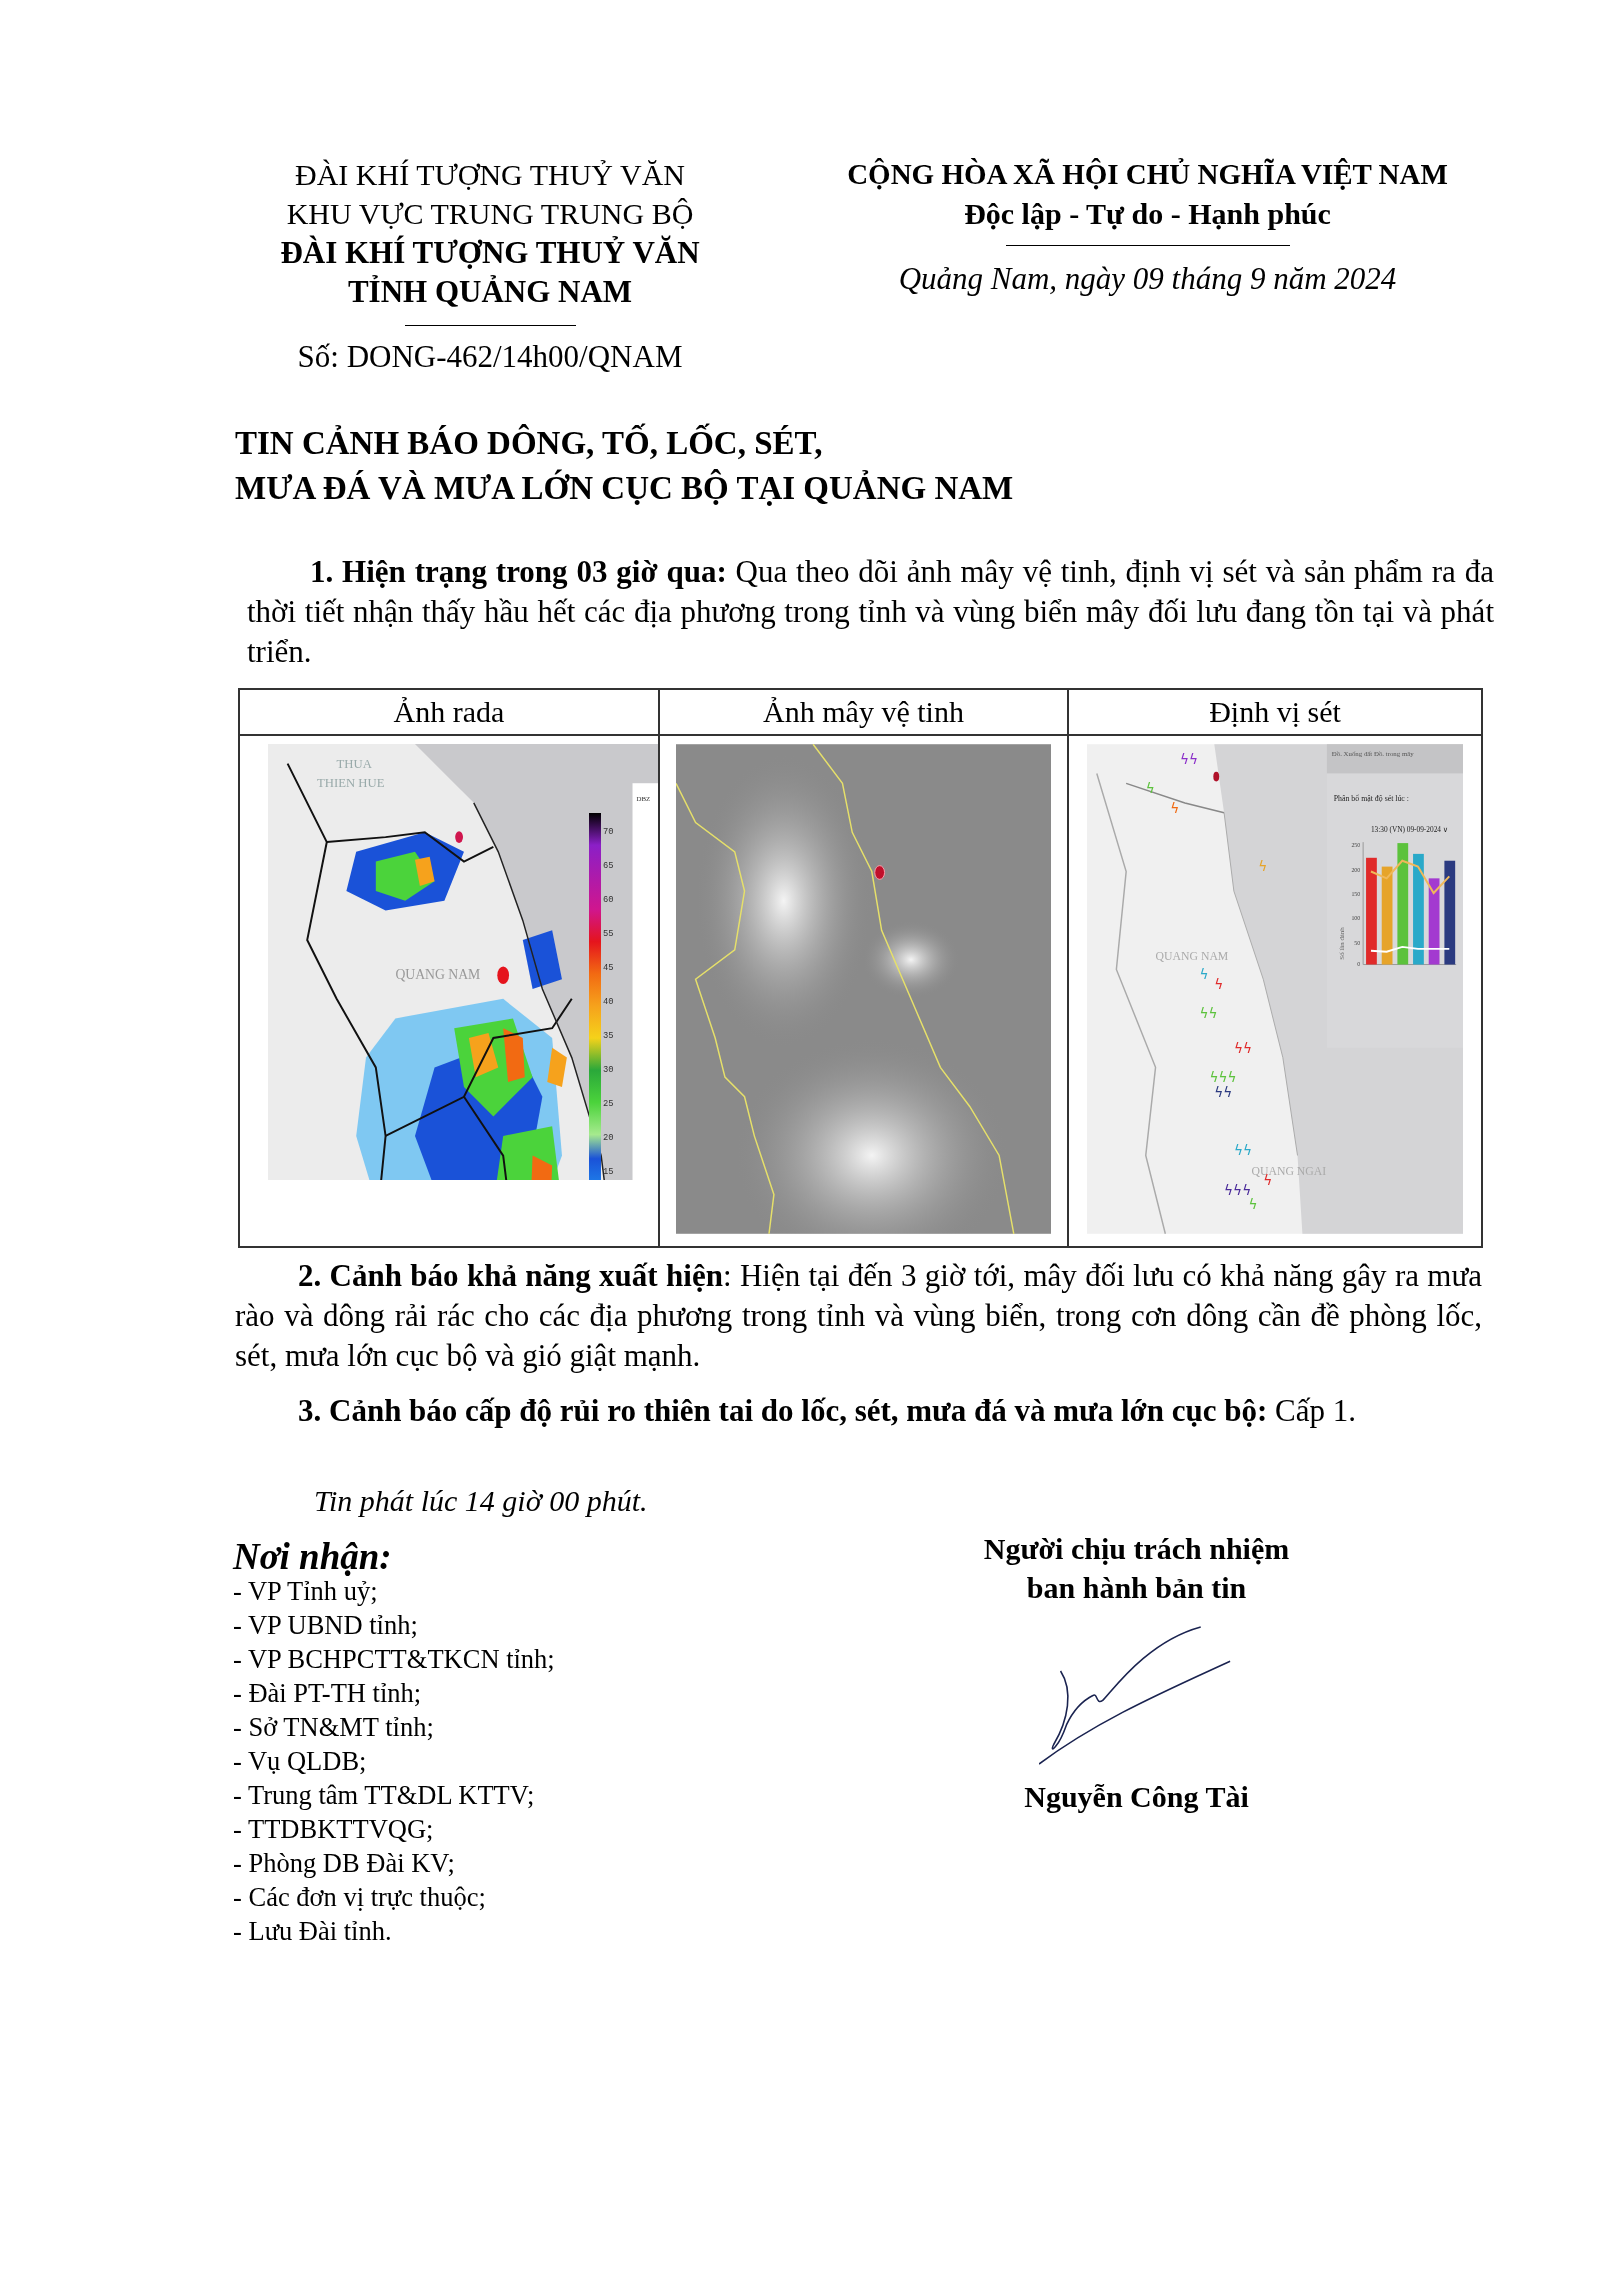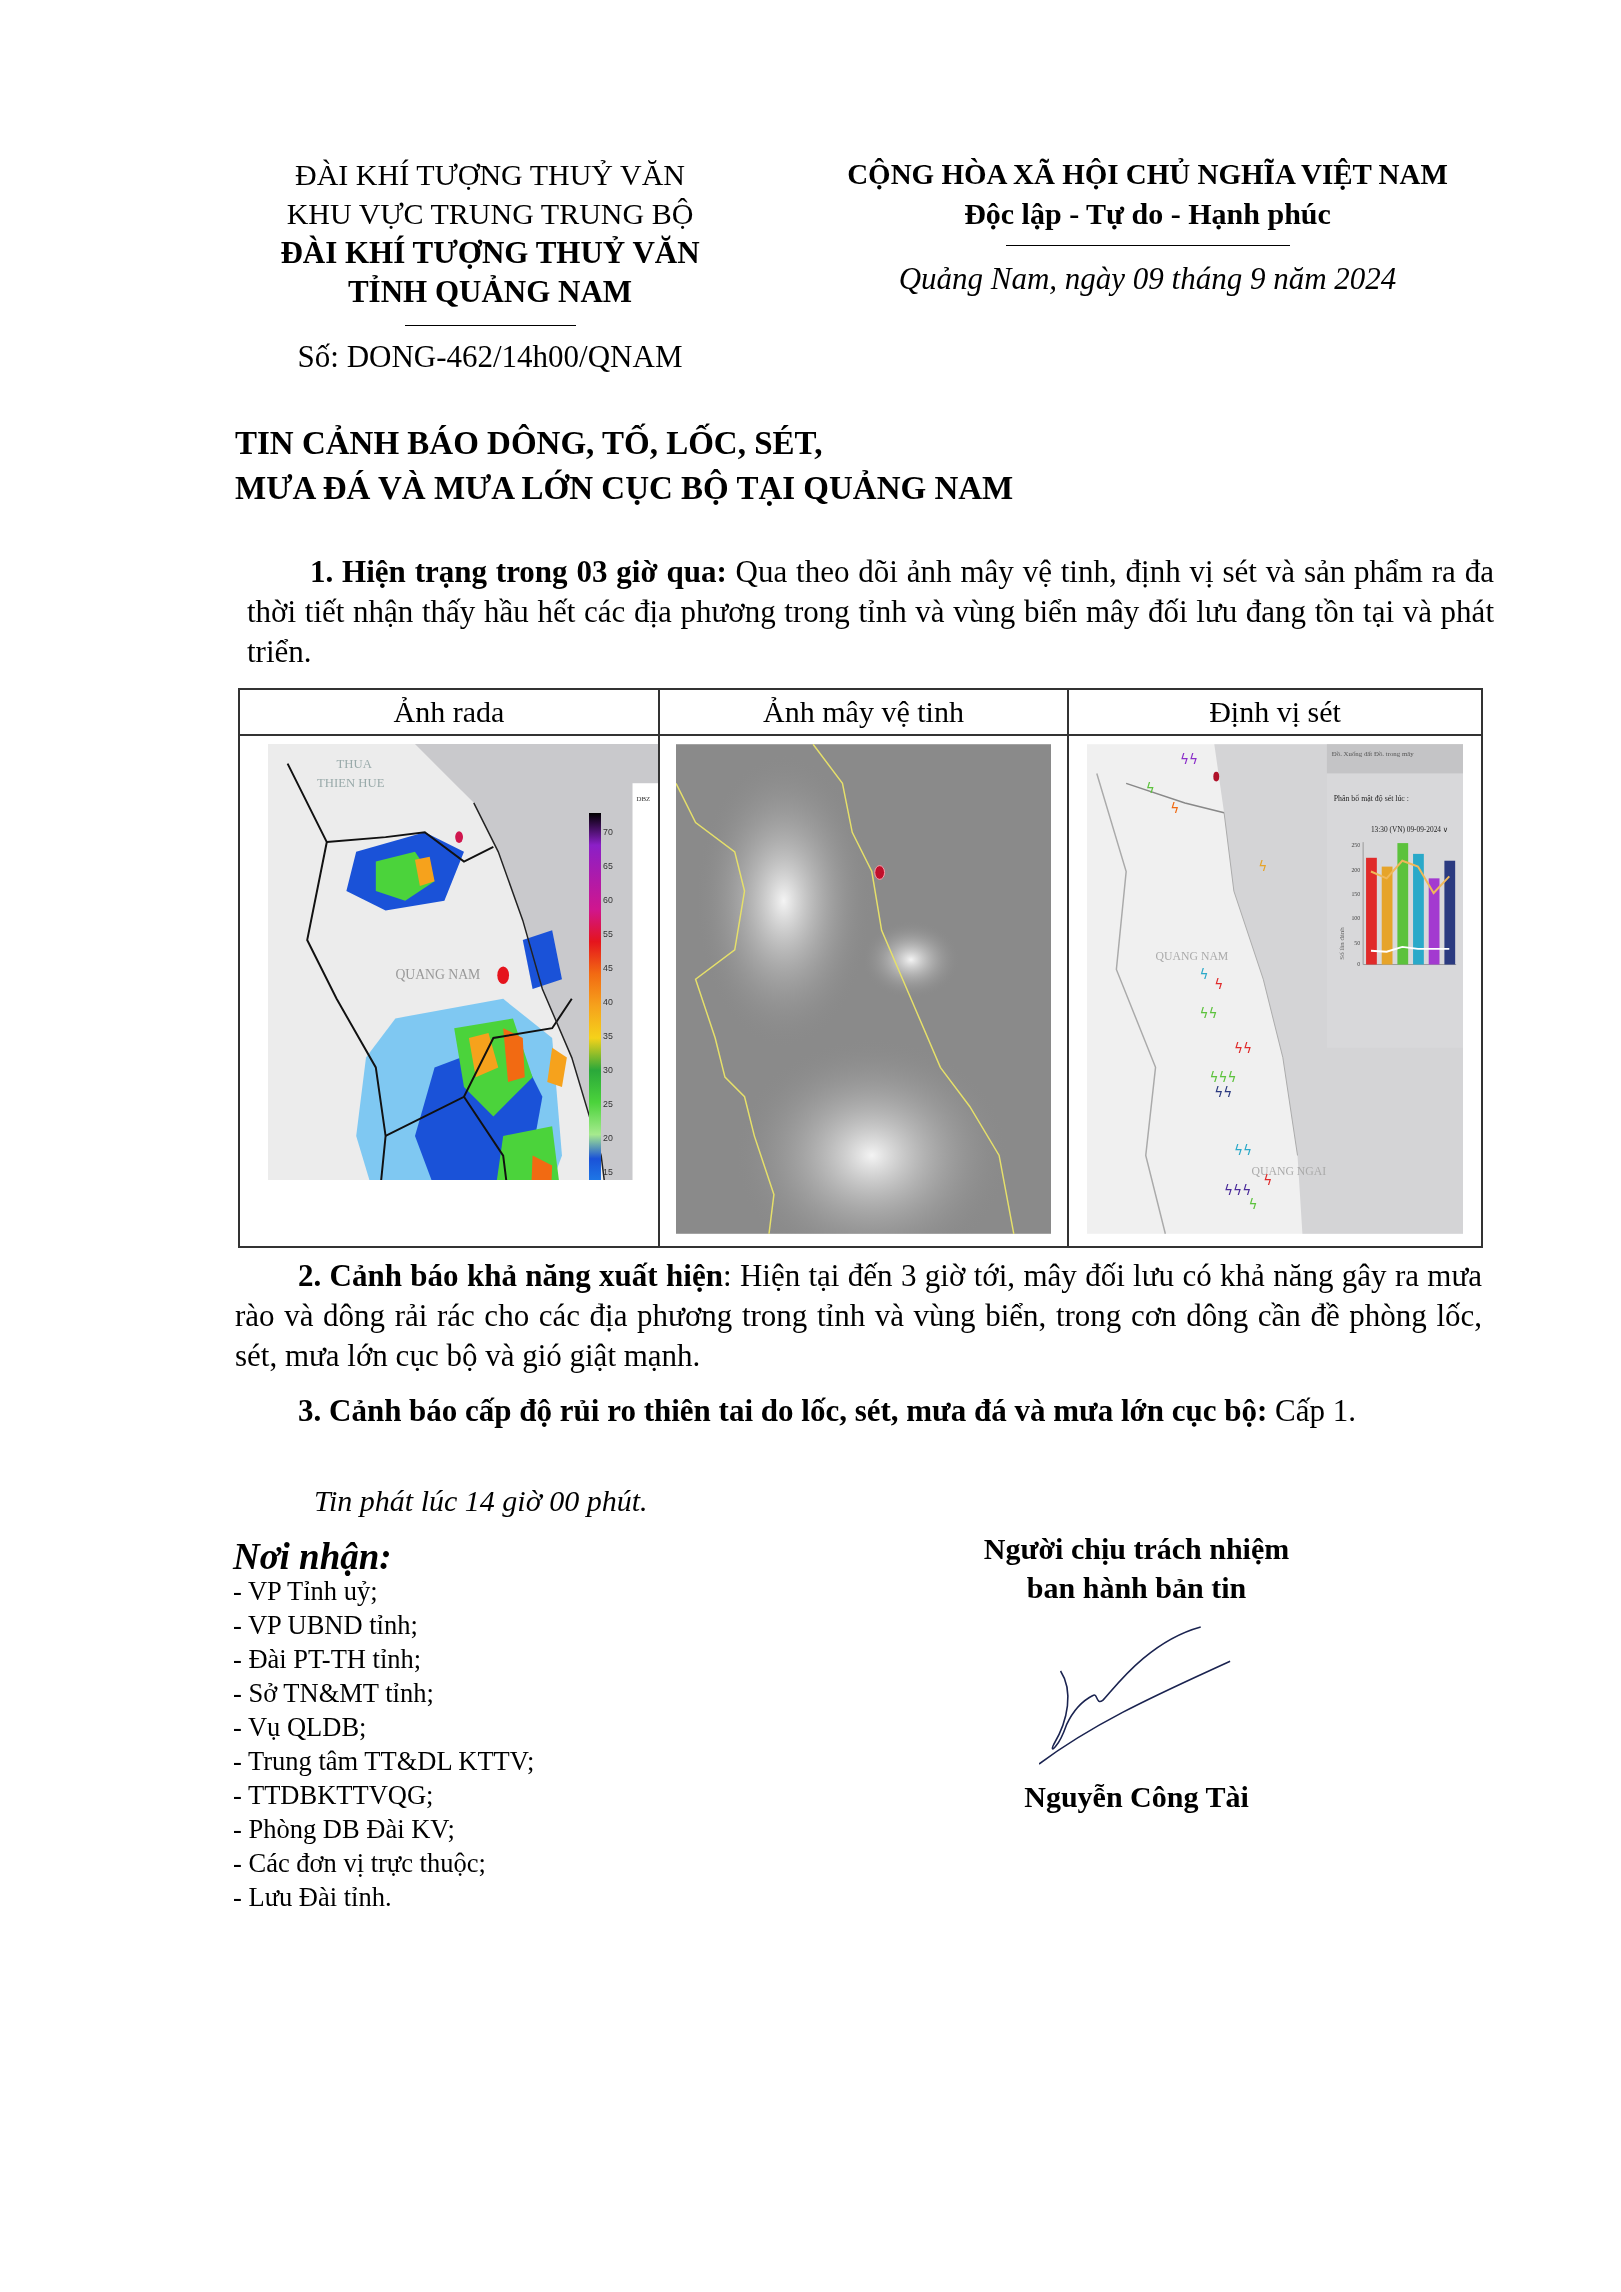--- a/index.html
+++ b/index.html
@@ -96,21 +96,21 @@
           <path d="M200 360 L240 420 L250 500" stroke="#111" stroke-width="2" fill="none"></path>
           <path d="M210 60 L235 110 L260 180 L280 250 L310 320 L340 420 L350 500" stroke="#222" stroke-width="1.5" fill="none"></path>
           <text x="70" y="24" font-size="13" fill="#9aa">THUA</text>
           <text x="50" y="44" font-size="13" fill="#9aa">THIEN HUE</text>
           <text x="130" y="240" font-size="14" fill="#999">QUANG NAM</text>
 
           <rect x="372" y="40" width="26" height="460" fill="#ffffff"></rect>
           <text x="376" y="58" font-size="7" fill="#333">DBZ</text>
         </svg>
         <div class="abs" style="left:349px;top:69px;width:11.8px;height:402px;background:linear-gradient(#000 0%,#8b1fc7 8%,#d0168e 24%,#e5141d 32%,#f26a12 40%,#f6a21c 48%,#f5d21a 56%,#2aa83a 64%,#4bd33b 72%,#a6ea8e 80%,#1a52d8 86%,#1e7be8 92%,#7fc8f2 100%);"></div>
-        <div class="abs" style="left:363px;top:71px;width:27.4px;font-family:Liberation Sans, sans-serif;font-size:8.8px;line-height:34px;color:#333;">
+        <div class="abs" style="left:363px;top:71px;width:27.4px;font-family:Liberation Mono, monospace;font-size:8.8px;line-height:34px;color:#333;">
           <div>70</div>
           <div>65</div>
           <div>60</div>
           <div>55</div>
           <div>45</div>
           <div>40</div>
           <div>35</div>
           <div>30</div>
           <div>25</div>
           <div>20</div>
@@ -206,20 +206,21 @@
 <div class="abs para" style="top:1391px;">
   <span class="ind"></span><span class="lbl">3. Cảnh báo cấp độ rủi ro thiên tai do lốc, sét, mưa đá và mưa lớn cục bộ:</span><span> Cấp 1.</span>
 </div>
 
 <div class="abs issued">Tin phát lúc 14 giờ 00 phút.</div>
 
 <div class="abs recv">
   <div class="head">Nơi nhận:</div>
   <div>- VP Tỉnh uỷ;</div>
   <div>- VP UBND tỉnh;</div>
+  <div>- VP BCHPCTT&amp;TKCN tỉnh;</div>
   <div>- Đài PT-TH tỉnh;</div>
   <div>- Sở TN&amp;MT tỉnh;</div>
   <div>- Vụ QLDB;</div>
   <div>- Trung tâm TT&amp;DL KTTV;</div>
   <div>- TTDBKTTVQG;</div>
   <div>- Phòng DB Đài KV;</div>
   <div>- Các đơn vị trực thuộc;</div>
   <div>- Lưu Đài tỉnh.</div>
 </div>
 

